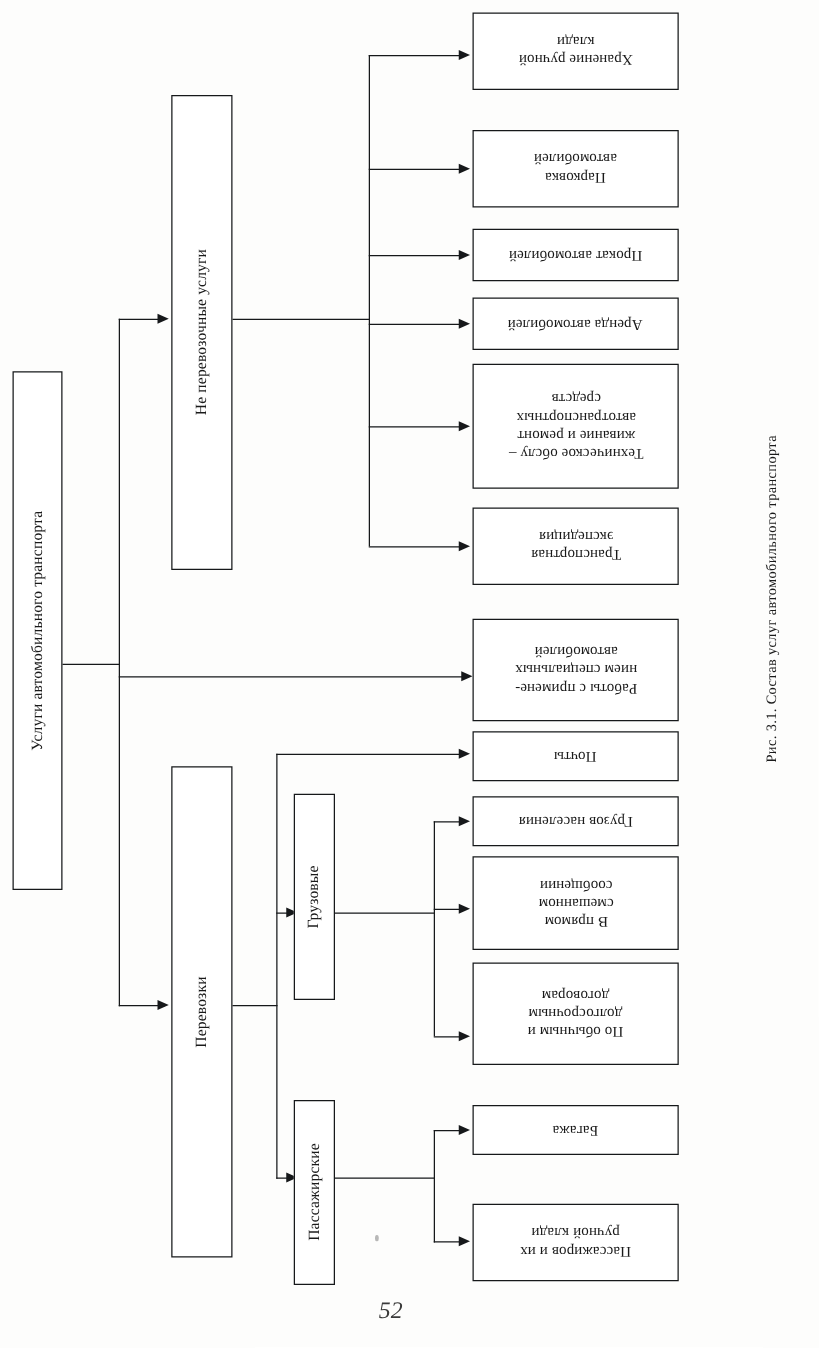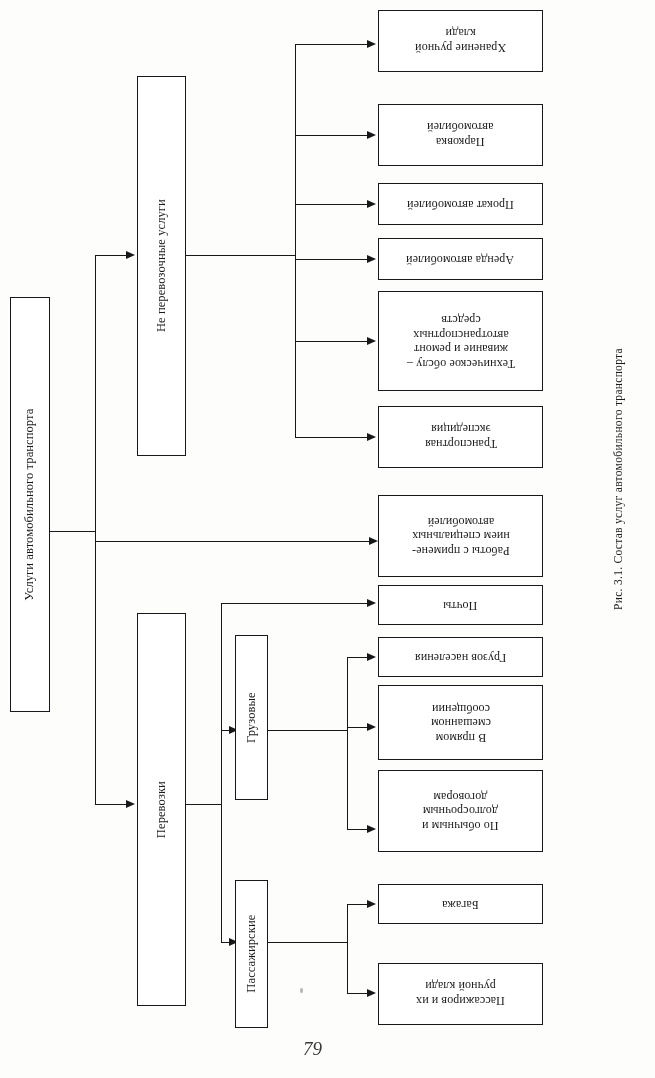--- a/index.html
+++ b/index.html
@@ -217,17 +217,17 @@
 
   <div class="box flip" style="left:378px; top:963px; width:165px; height:62px; font-size:12px;">
     <span class="txt" style="white-space:pre-line;">Пассажиров и их
 ручной клади</span>
   </div>
   <div class="ln h" style="left:347px; top:993px; width:25px;"></div>
   <div class="arrow" style="left:367px; top:988.5px;"></div>
 
   <div class="caption" style="left:612px; top:610px; transform: rotate(-90deg);">Рис. 3.1. Состав услуг автомобильного транспорта</div>
 
-  <div class="folio" style="left:303px; top:1038px;">79</div>
+  <div class="folio" style="left:303px; top:1038px;">52</div>
 
   <div class="speck" style="left:300px; top:988px;"></div>
 
 </div>
 
 </body></html>

